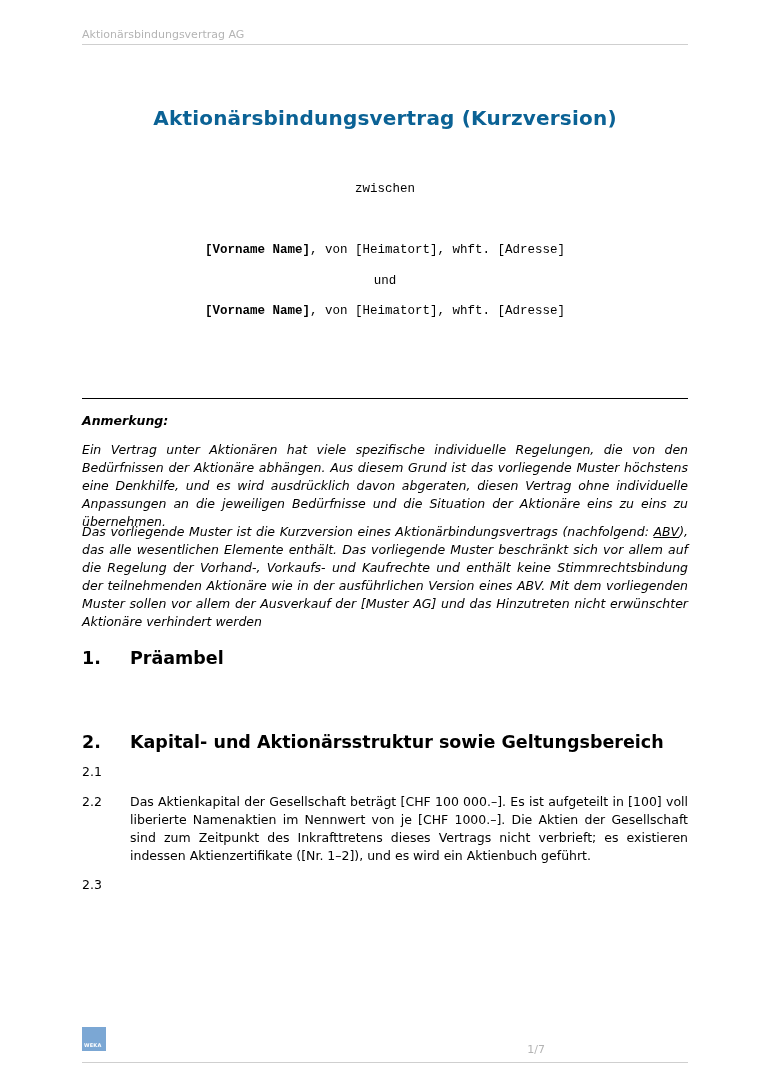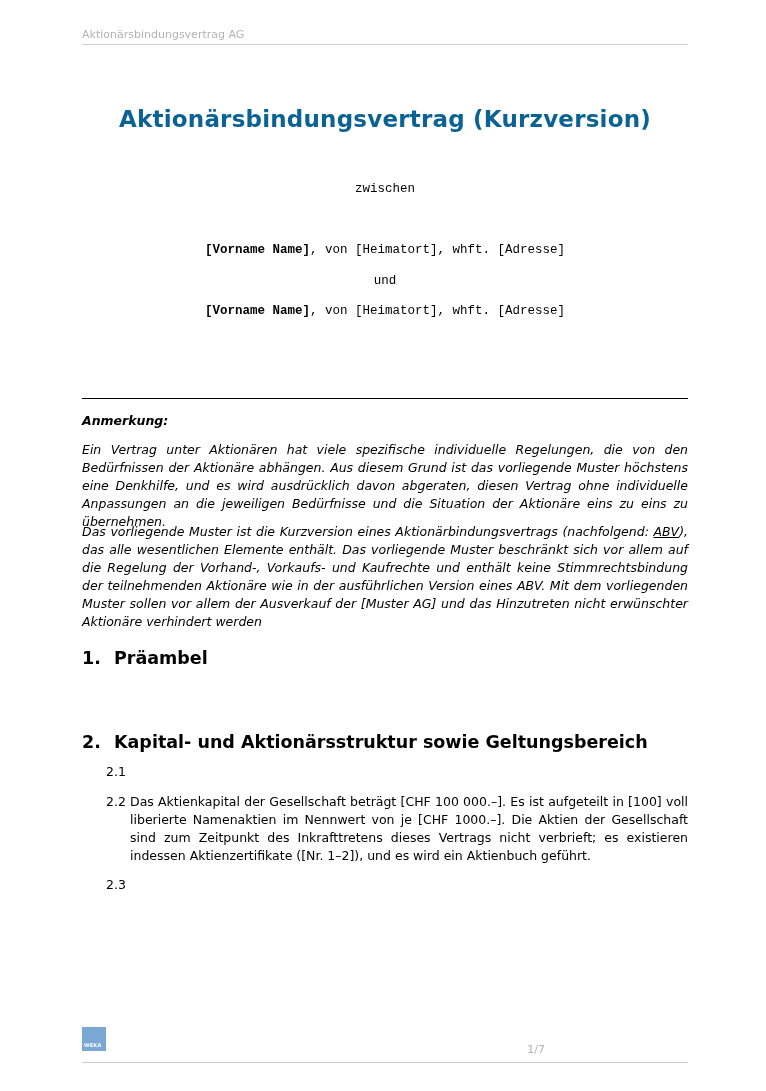--- a/index.html
+++ b/index.html
@@ -4,38 +4,38 @@
 <style>
   html, body { margin: 0; padding: 0; background: #ffffff; }
   body { width: 766px; height: 1091px; position: relative; overflow: hidden;
          font-family: "DejaVu Sans", sans-serif; color: #000; }
   .page { position: absolute; left: 0; top: 0; width: 624px; height: 1091px; }
 
   .header-text { position: absolute; left: 82px; top: 28px; font-size: 11px; color: #b4b4b4; }
   .header-line { position: absolute; left: 82px; top: 44px; width: 606px; height: 1px; background: #cfcfcf; }
 
   .title { position: absolute; left: 82px; top: 106px; width: 606px; text-align: center;
-           font-size: 23px; font-weight: bold; color: #0b6295; letter-spacing: 0.2px; }
+           font-size: 20px; font-weight: bold; color: #0b6295; letter-spacing: 0.2px; }
 
   .center { position: absolute; left: 82px; width: 606px; text-align: center; font-size: 12.5px; line-height: 18px; font-family: Liberation Mono, monospace; }
   .center b { font-weight: bold; }
 
   .rule { position: absolute; left: 82px; top: 398px; width: 606px; height: 1px; background: #000; }
 
   .note-label { position: absolute; left: 82px; top: 413px; font-size: 12.5px; font-weight: bold; font-style: italic; }
   .note-para { position: absolute; left: 82px; width: 606px; font-size: 12.5px; font-style: italic;
                line-height: 18px; text-align: justify; }
   .u { text-decoration: underline; }
 
   .h1 { position: absolute; left: 82px; font-size: 17.5px; font-weight: bold; }
   .h1 .num { position: absolute; left: 0; }
-  .h1 .txt { position: absolute; left: 32px; white-space: nowrap; }
+  .h1 .txt { position: absolute; left: 48px; white-space: nowrap; }
 
   .body-para { position: absolute; left: 130px; width: 558px; font-size: 12.5px; line-height: 18px; text-align: justify; }
-  .sub-num { position: absolute; left: 82px; font-size: 12.5px; line-height: 18px; margin-left: 24px; }
+  .sub-num { position: absolute; left: 82px; font-size: 12.5px; line-height: 18px; }
 
   .footer-logo { position: absolute; left: 82px; top: 1027px; width: 24px; height: 24px; background: #7ba7d4; }
   .footer-logo span { position: absolute; left: 2px; bottom: 3px; font-size: 5px; color: #fff; font-weight: bold; letter-spacing: 0.2px; }
   .footer-text { position: absolute; left: 124px; top: 1043px; font-size: 11px; color: #b4b4b4; }
   .footer-page { position: absolute; right: 79px; top: 1043px; font-size: 11px; color: #b4b4b4; }
   .footer-line { position: absolute; left: 82px; top: 1062px; width: 606px; height: 1px; background: #cfcfcf; }
 </style>
 </head>
 <body>
 

